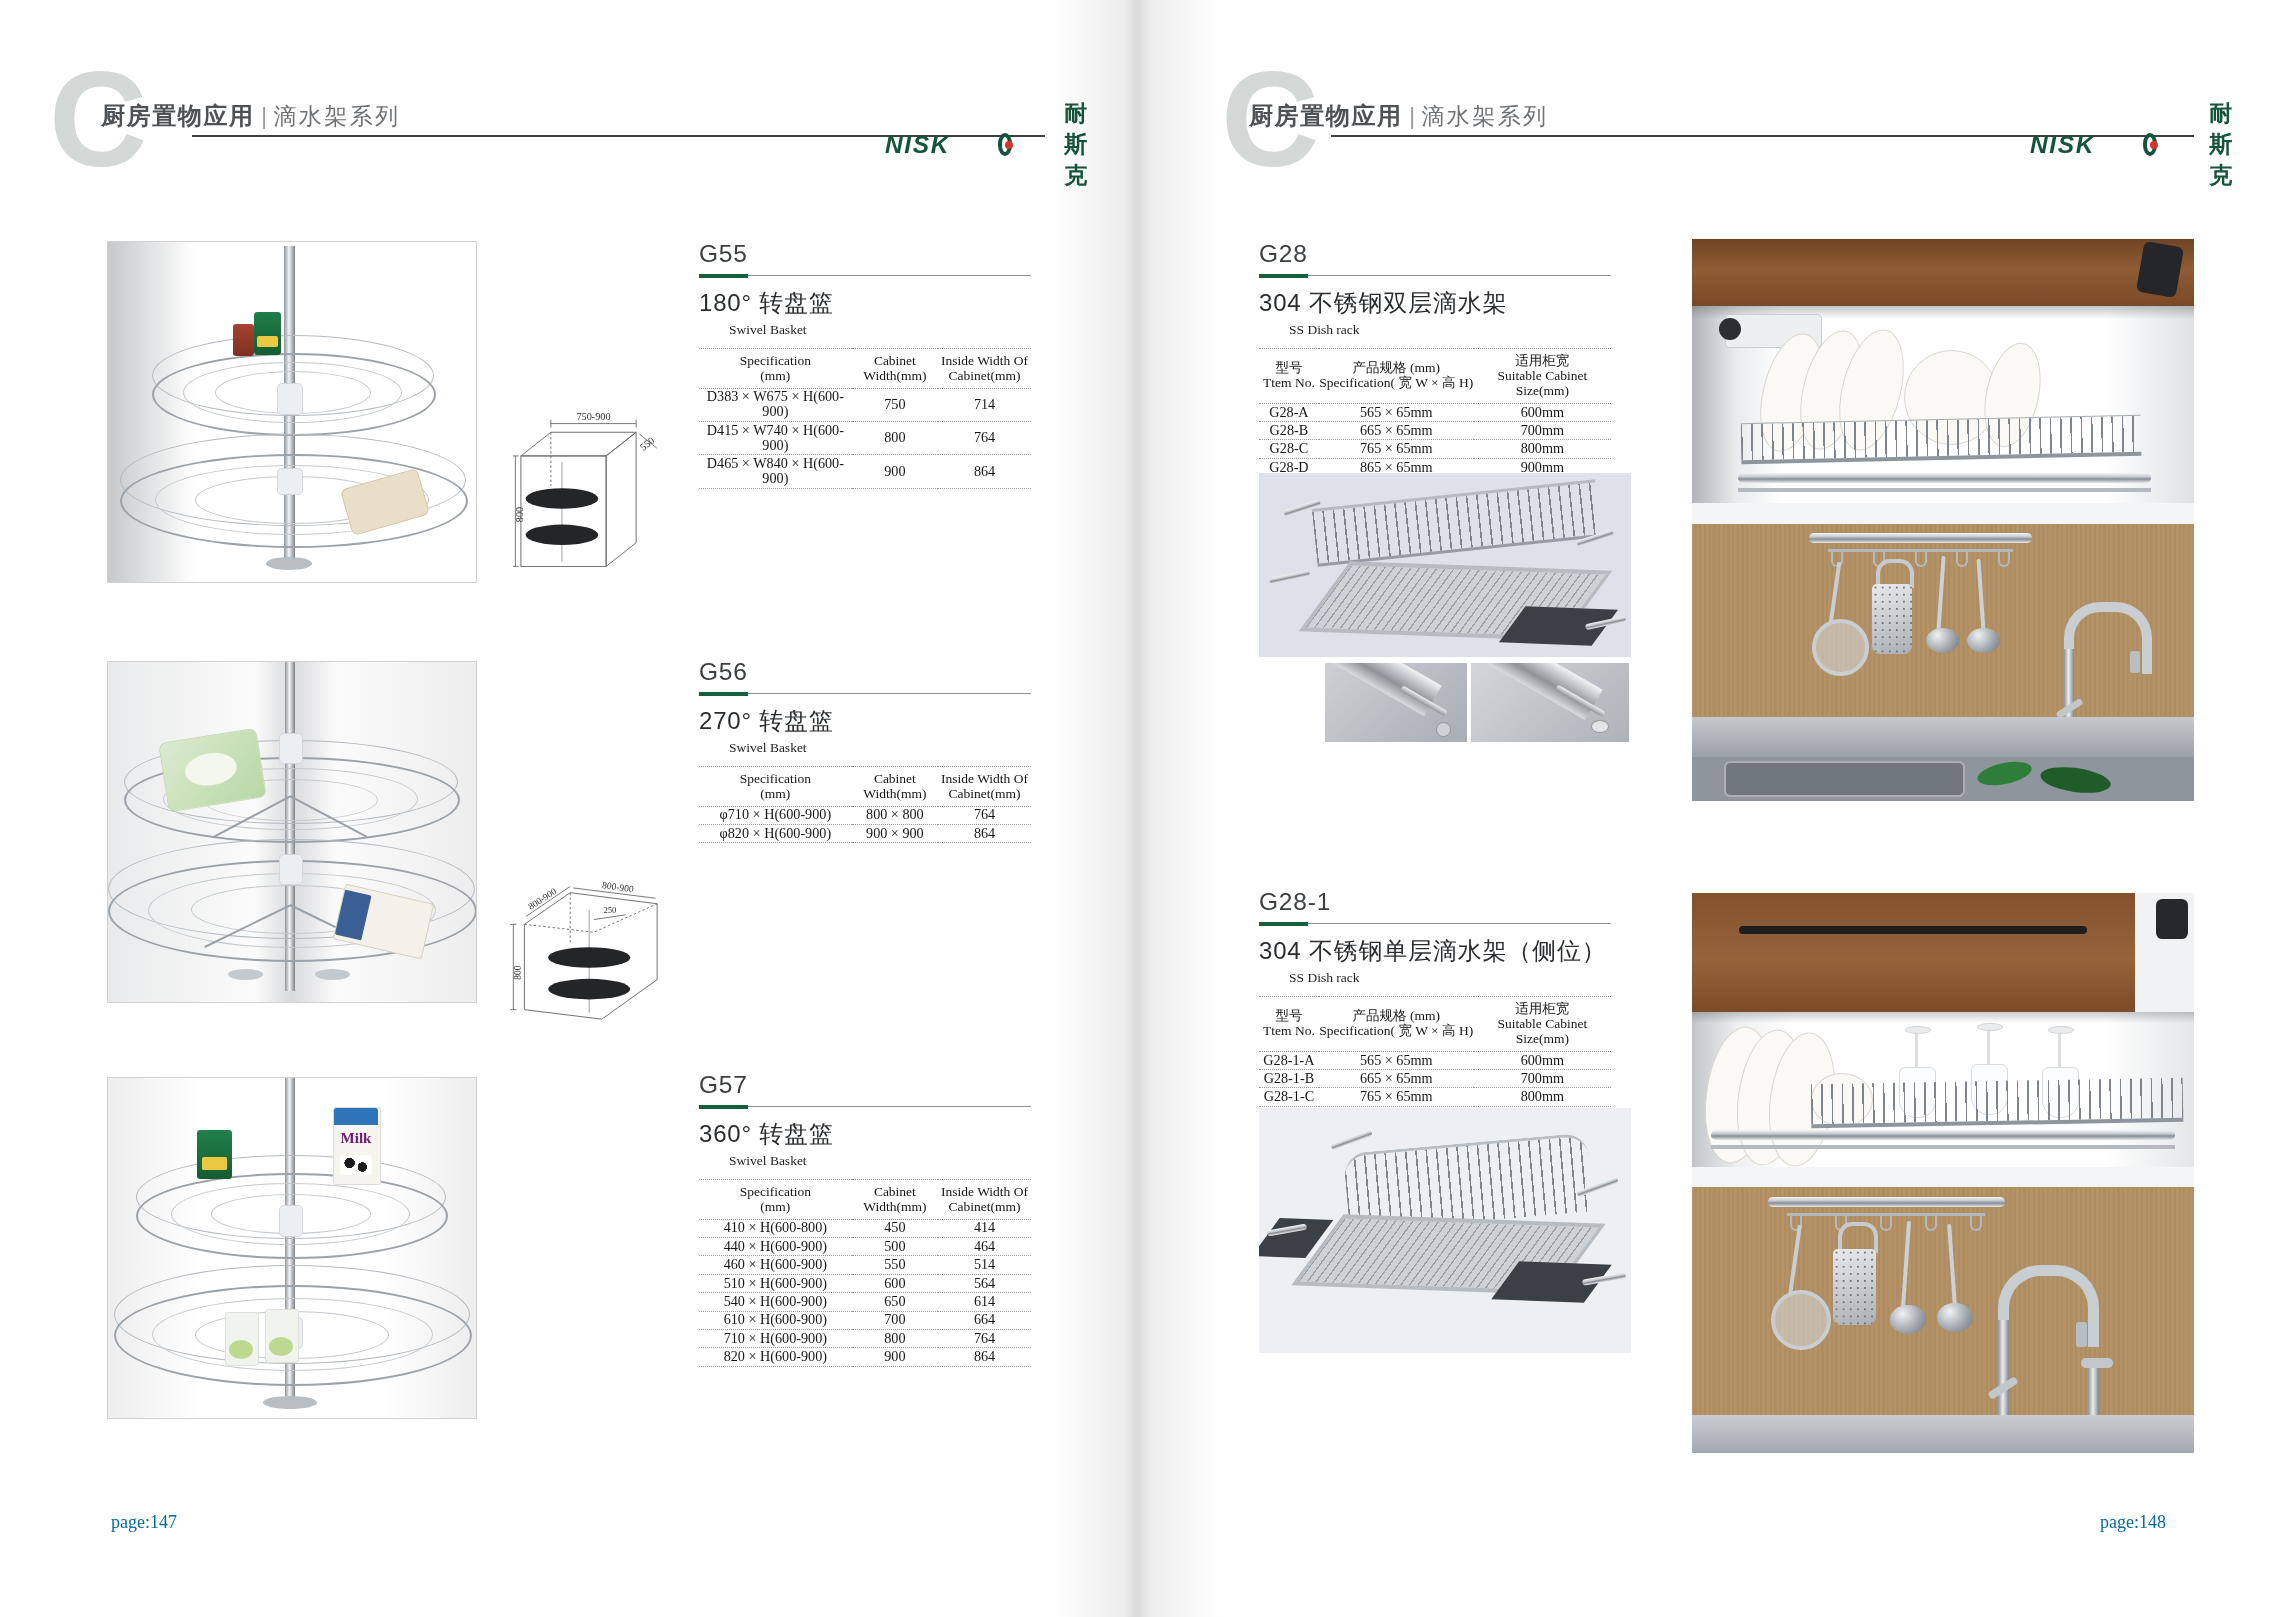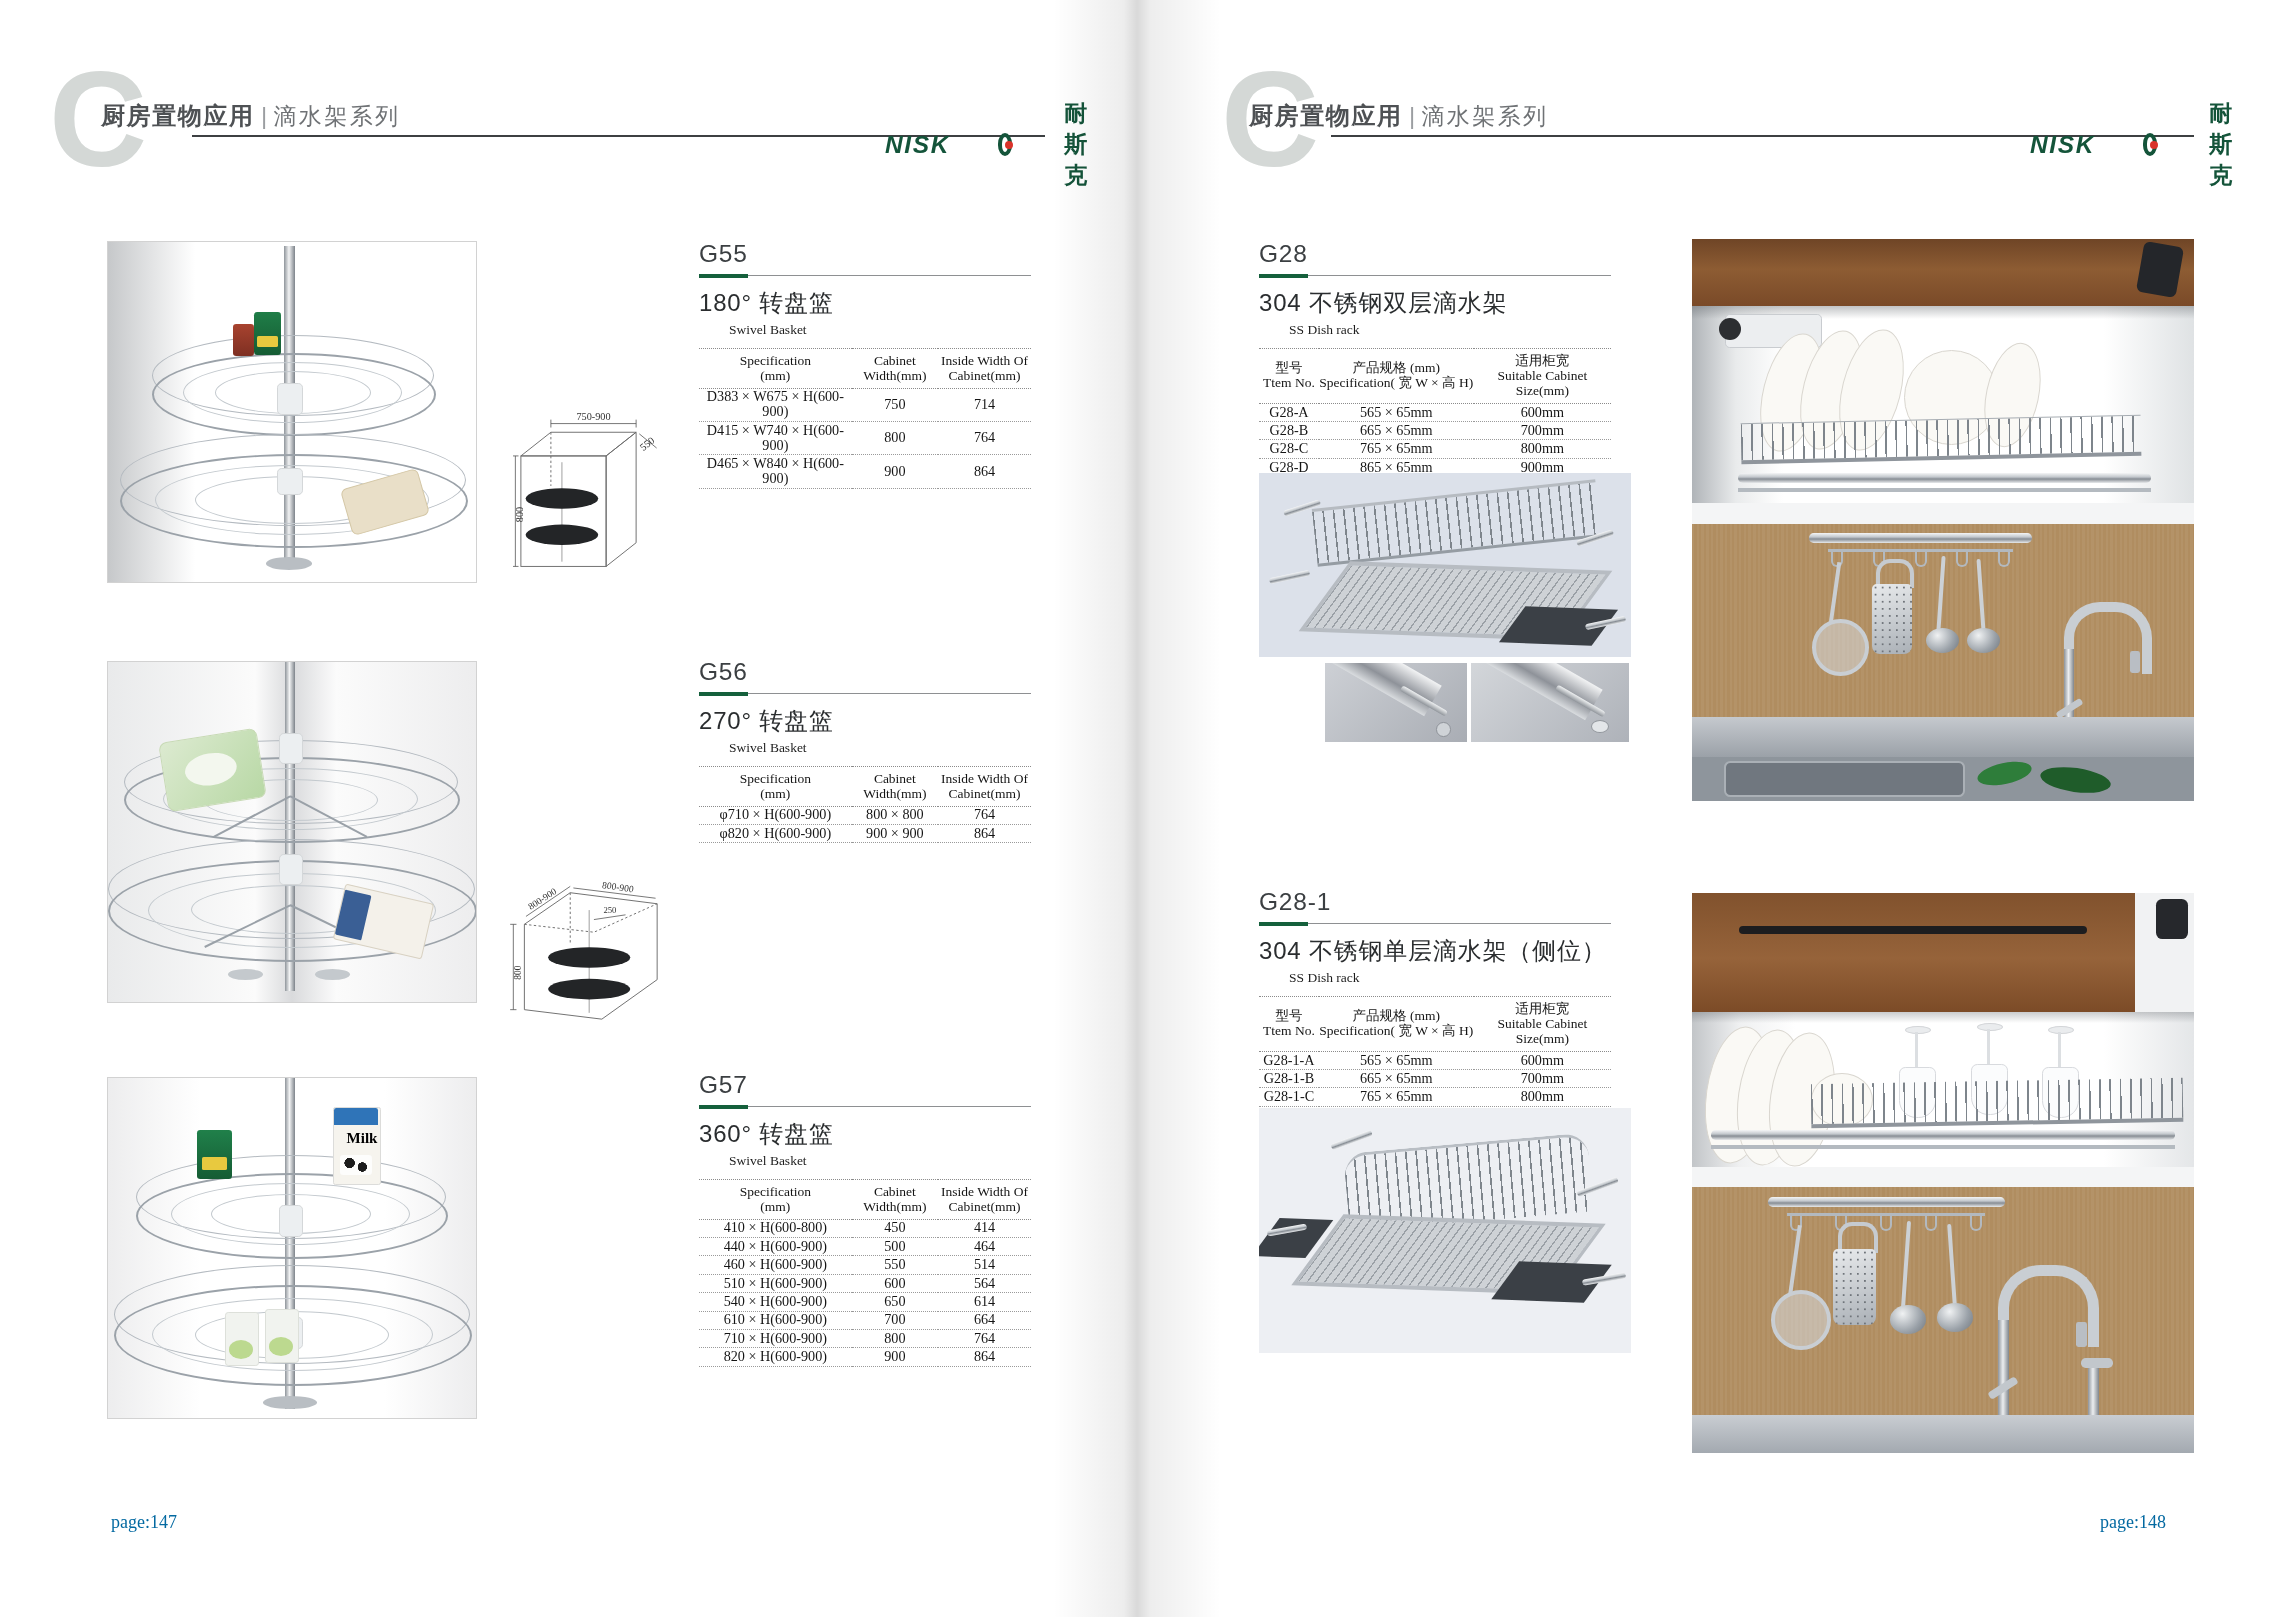--- a/index.html
+++ b/index.html
@@ -248,21 +248,21 @@
     <div class="ring1" style="left:44px;top:220px;width:279px;height:71px;"></div>
     <div class="ring1" style="left:87px;top:233px;width:192px;height:46px;"></div>
     <div class="abs" style="left:171px;top:127px;width:22px;height:30px;background:#eceff1;border:0.8px solid #d4d7d9;border-radius:4.7px;"></div>
     <div class="abs" style="left:171px;top:239px;width:22px;height:30px;background:#eceff1;border:0.8px solid #d4d7d9;border-radius:4.7px;"></div>
     <div class="abs" style="left:155px;top:318px;width:54px;height:12.7px;background:#b9bec3;border-radius:50%;"></div>
     <div class="abs" style="left:89px;top:52px;width:35px;height:49px;background:linear-gradient(180deg,#20804a,#155c34);border-radius:3.2px;">
       <div class="abs" style="left:4.7px;top:27px;width:25px;height:12.7px;background:#e8c93f;border-radius:1.6px;"></div>
     </div>
     <div class="abs" style="left:225px;top:28.5px;width:46px;height:76px;background:#f6f4ee;border:0.8px solid #dcdcda;border-radius:2.4px;">
       <div class="abs" style="left:0;top:0;width:44px;height:17.4px;background:#2f74b8;border-radius:2.4px 2.4px 0 0;"></div>
-      <div class="abs" style="left:0;top:22px;width:44px;text-align:center;font-weight:bold;font-size:15px;color:#000000;font-family:'Liberation Serif',serif;padding-left:6px;">Milk</div>
+      <div class="abs" style="left:0;top:22px;width:44px;text-align:center;font-weight:bold;font-size:15px;color:#701a75;font-family:'Liberation Serif',serif;">Milk</div>
       <div class="abs" style="left:6.3px;top:47px;width:32px;height:20.6px;background:radial-gradient(circle at 30% 40%,#1c1c1c 20%,transparent 21%),radial-gradient(circle at 70% 60%,#1c1c1c 18%,transparent 19%),#fdfdfc;border-radius:3.2px;"></div>
     </div>
     <div class="abs" style="left:117px;top:234px;width:32px;height:52px;background:#f1f3ef;border:0.8px solid #dde0da;border-radius:3.2px;">
       <div class="abs" style="left:3.2px;top:27px;width:24px;height:19px;background:#bcd98f;border-radius:50%;"></div>
     </div>
     <div class="abs" style="left:157px;top:231px;width:32px;height:52px;background:#f1f3ef;border:0.8px solid #dde0da;border-radius:3.2px;">
       <div class="abs" style="left:3.2px;top:27px;width:24px;height:19px;background:#bcd98f;border-radius:50%;"></div>
     </div>
   </div>
 

